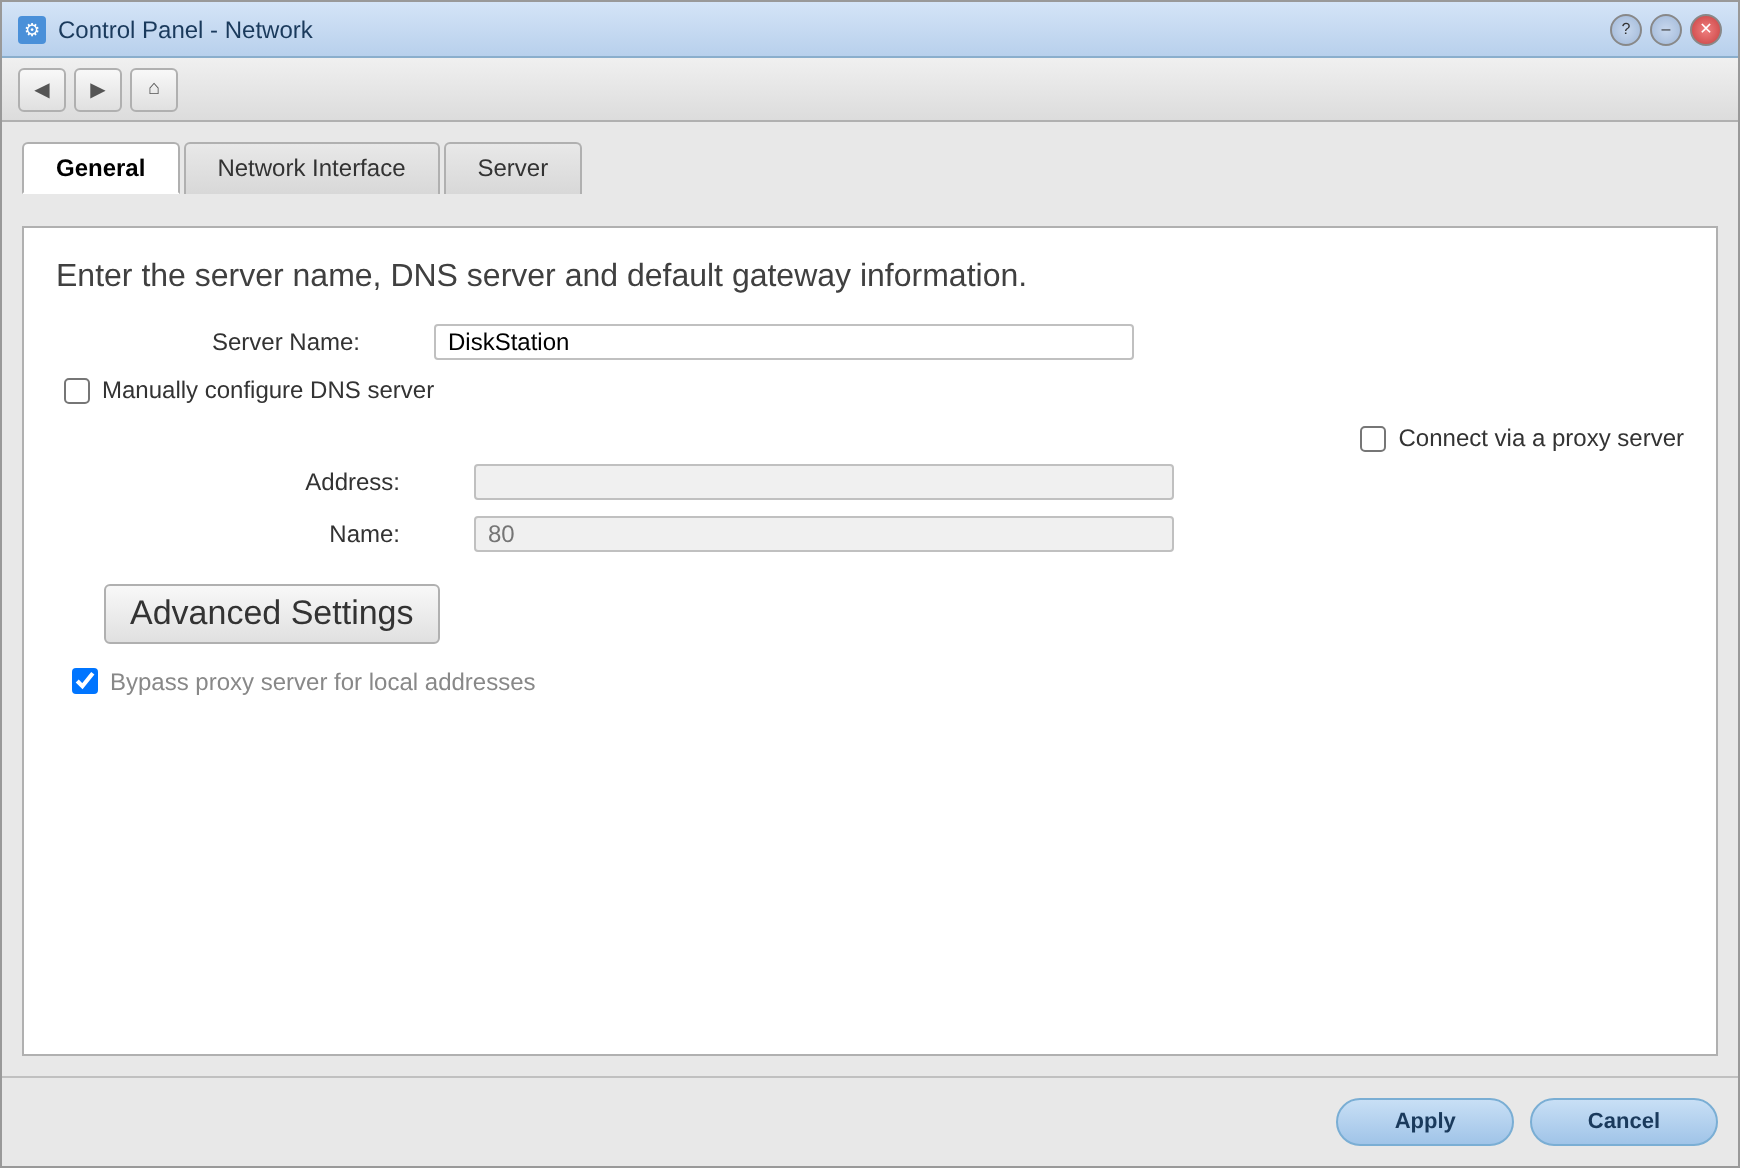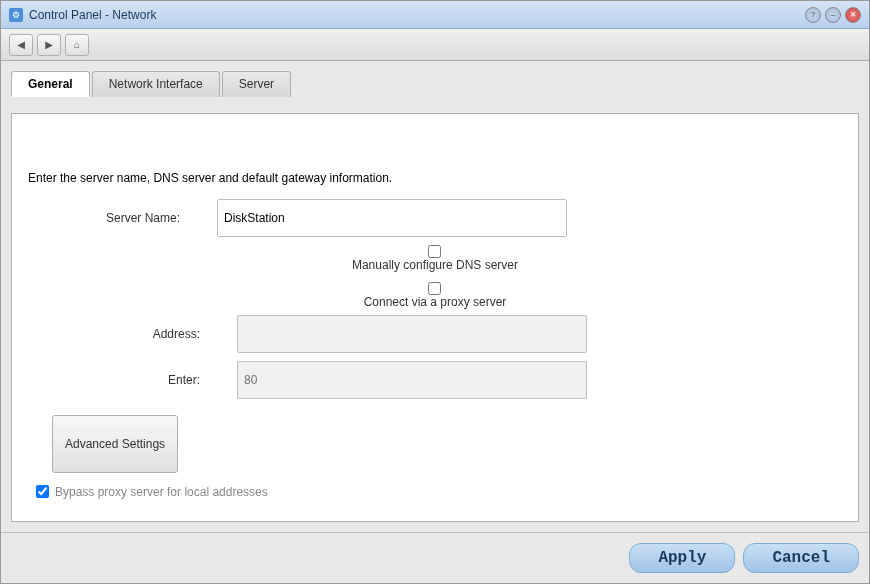--- a/index.html
+++ b/index.html
@@ -124,40 +124,39 @@
     .panel {
       background: #fff;
       border: 1px solid #b0b0b0;
       flex: 1;
       padding: 16px;
       position: relative;
       z-index: 1;
     }
     .description {
       margin-bottom: 14px;
-      color: #000000;
-      font-size: 12px;
-      margin-top: 41px;
+      color: #404040;
+      font-size: 16px;
     }
     .form-row {
       display: flex;
       align-items: center;
       margin-bottom: 8px;
       gap: 29px;
     }
     .form-label {
       width: 160px;
       text-align: right;
       padding-right: 8px;
       color: #333;
       font-size: 12px;
     }
     .form-input {
       width: 350px;
-      height: 38px;
+      height: 18px;
       border: 1px solid #c0c0c0;
       border-radius: 2px;
       padding: 2px 6px;
       font-size: 12px;
       background: #fff;
       outline: none;
     }
     .form-input.disabled {
       background: #f0f0f0;
       color: #888;
@@ -173,26 +172,26 @@
       margin-left: 4px;
     }
     .checkbox-label {
       font-size: 12px;
       color: #333;
     }
     .section-indent {
       margin-left: 20px;
     }
     .advanced-btn {
-      padding: 21px 12px;
+      padding: 4px 12px;
       background: linear-gradient(to bottom, #f8f8f8, #e0e0e0);
       border: 1px solid #b0b0b0;
       border-radius: 3px;
       cursor: pointer;
-      font-size: 12px;
+      font-size: 17px;
       color: #333;
       margin-top: 8px;
       margin-bottom: 8px;
     }
     .bypass-row {
       display: flex;
       align-items: flex-start;
       margin-top: 4px;
     }
     .bypass-row input[type="checkbox"] {
@@ -209,29 +208,27 @@
       padding: 10px 10px;
       gap: 8px;
       background: #e8e8e8;
       border-top: 1px solid #c0c0c0;
     }
     .footer-btn {
       padding: 5px 28px;
       border-radius: 12px;
       border: 1px solid #7aaed4;
       cursor: pointer;
-      font-size: 16px;
+      font-size: 11px;
       background: linear-gradient(to bottom, #c8dff5, #a0c4e8);
       color: #1a3a5c;
       font-weight: bold;
-      font-family: Liberation Mono, monospace;
     }
     .separator {
       margin-bottom: 6px;
-      flex-direction: column;
     }
   </style>
 </head>
 <body>
 
 <div class="window">
 
   <div class="title-bar">
     <div class="title-bar-left">
       <div class="title-icon">
@@ -288,21 +285,21 @@
       </div>
 
       <div class="section-indent">
 
         <div class="form-row">
           <span class="form-label">Address:</span>
           <input class="form-input disabled" type="text" disabled="" style="">
         </div>
 
         <div class="form-row">
-          <span class="form-label">Enter:</span>
+          <span class="form-label">Name:</span>
           <input class="form-input disabled" type="text" disabled="" placeholder="80" style="">
         </div>
       </div>
 
       <div style="margin-left: 24px; margin-top: 6px;">
         <button class="advanced-btn">Advanced Settings</button>
       </div>
 
       <div class="bypass-row" style="margin-left: 4px;">
         <input type="checkbox" checked="" style="">

